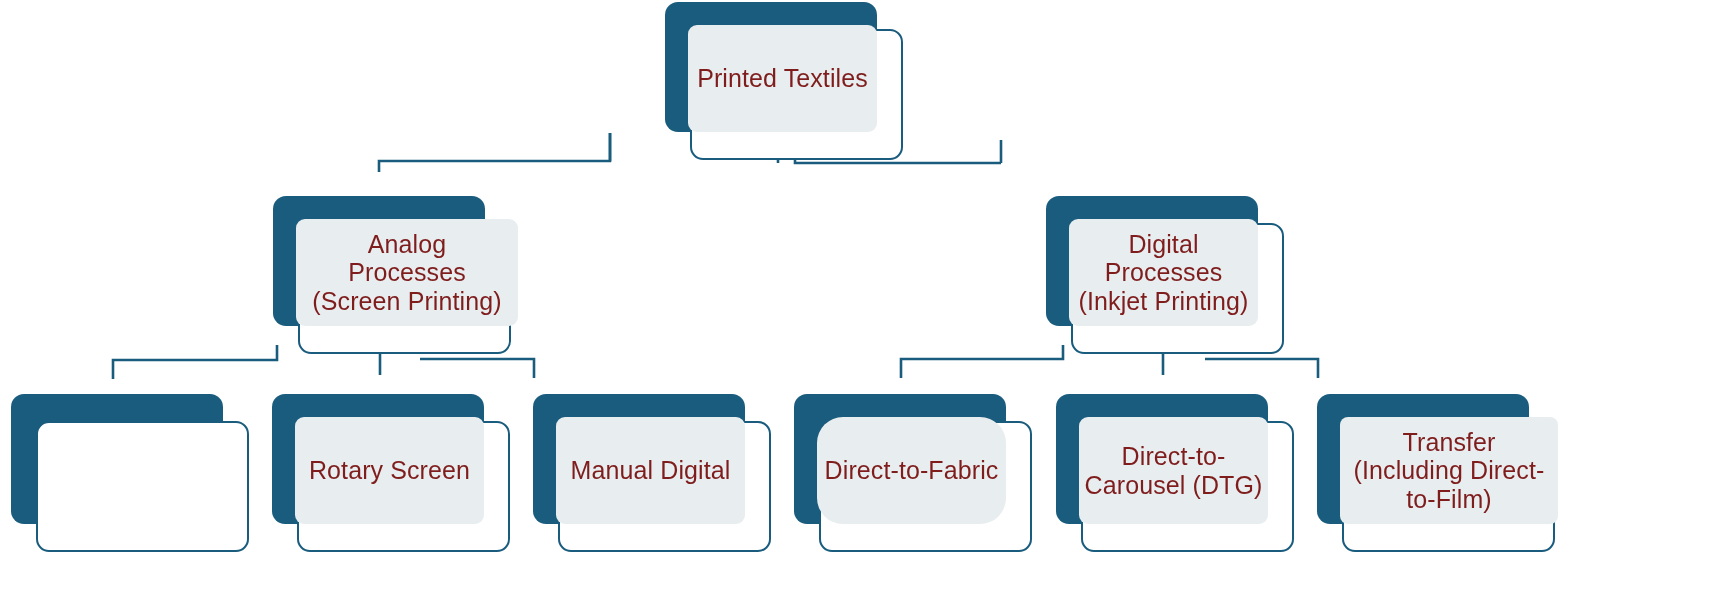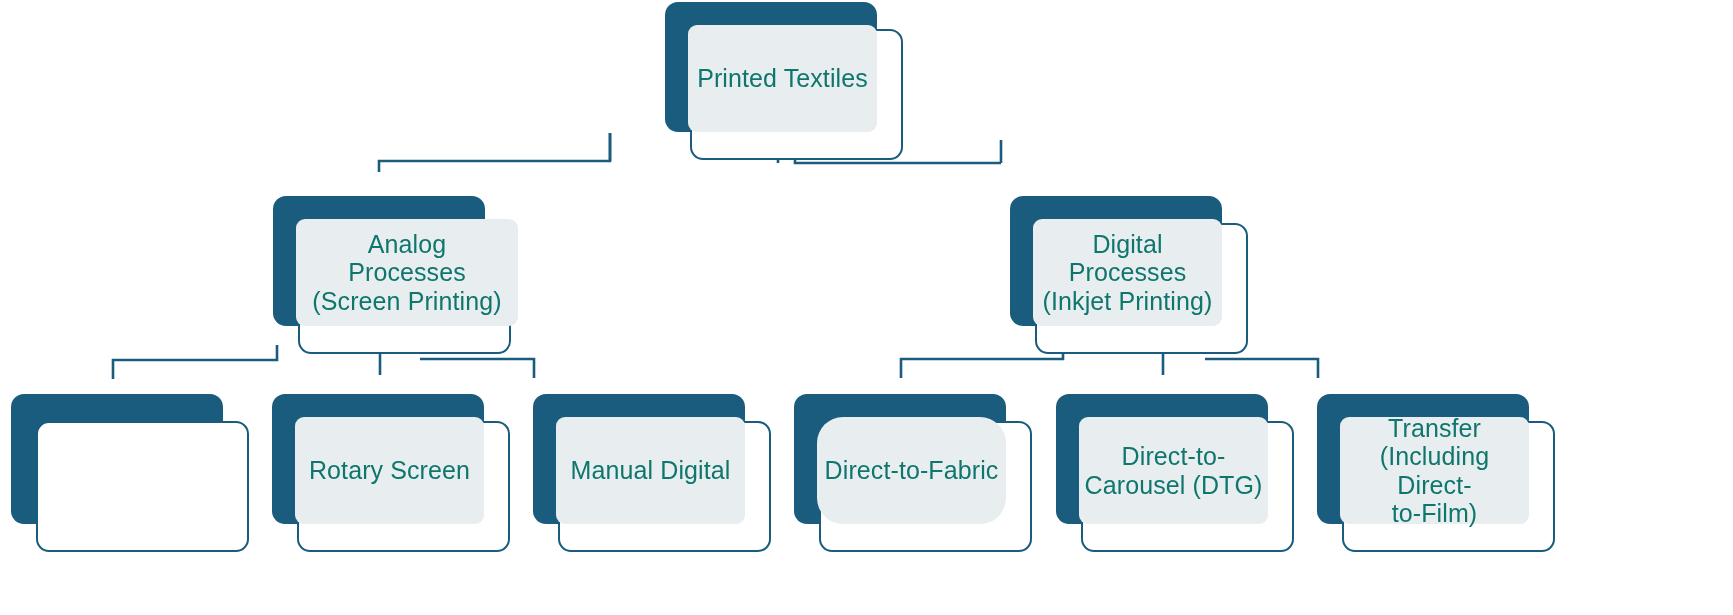--- a/index.html
+++ b/index.html
@@ -46,21 +46,21 @@
   .node .layer-mid {
     position: absolute;
     background: #E8EDEF;
     border-radius: 9px;
     display: flex;
     align-items: center;
     justify-content: center;
     box-sizing: border-box;
   }
   .node .node-label {
-    color: #0f766e;
+    color: #7f1d1d;
     font-size: 25px;
     line-height: 1.14;
     text-align: center;
     white-space: pre-line;
     letter-spacing: 0.1px;
     padding: 0 4px;
   }
 </style>
 </head>
 <body>
@@ -98,21 +98,21 @@
   <div class="node" style="left:273px; top:196px; width:245px; height:160px;">
     <div class="layer-back" style="width:212px; height:130px;"></div>
     <div class="layer-front" style="left:25px; top:27px; width:213px; height:131px;"></div>
     <div class="layer-mid" style="left:23px; top:23px; width:222px; height:107px;">
       <span class="node-label">Analog
 Processes
 (Screen Printing)</span>
     </div>
   </div>
 
-  <div class="node" style="left:1010px; top:196px; width:245px; height:160px;">
+  <div class="node" style="left:1046px; top:196px; width:245px; height:160px;">
     <div class="layer-back" style="width:212px; height:130px;"></div>
     <div class="layer-front" style="left:25px; top:27px; width:213px; height:131px;"></div>
     <div class="layer-mid" style="left:23px; top:23px; width:189px; height:107px;">
       <span class="node-label">Digital Processes
 (Inkjet Printing)</span>
     </div>
   </div>
 
   <div class="node" style="left:11px; top:394px; width:245px; height:162px;">
     <div class="layer-back" style="width:212px; height:130px;"></div>
@@ -148,20 +148,20 @@
     <div class="layer-front" style="left:25px; top:27px; width:213px; height:131px;"></div>
     <div class="layer-mid" style="left:23px; top:23px; width:189px; height:107px;">
       <span class="node-label">Direct-to-
 Carousel (DTG)</span>
     </div>
   </div>
 
   <div class="node" style="left:1317px; top:394px; width:245px; height:162px;">
     <div class="layer-back" style="width:212px; height:130px;"></div>
     <div class="layer-front" style="left:25px; top:27px; width:213px; height:131px;"></div>
-    <div class="layer-mid" style="left:23px; top:23px; width:189px; height:107px;">
+    <div class="layer-mid" style="left:23px; top:23px; width:218px; height:107px;border-radius:8px;">
       <span class="node-label">Transfer
 (Including Direct-
 to-Film)</span>
     </div>
   </div>
 
 </div>
 
 </body></html>

